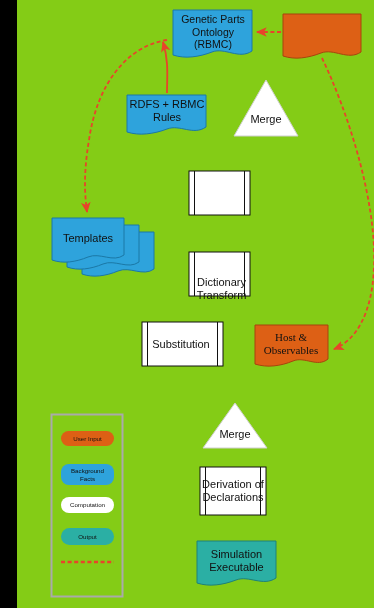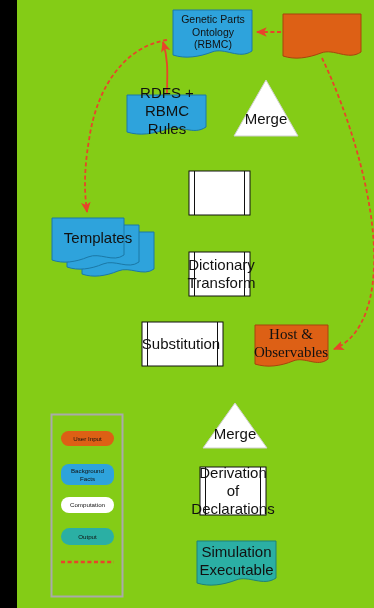--- a/index.html
+++ b/index.html
@@ -3,21 +3,21 @@
 <meta charset="utf-8">
 <style>
   html,body{margin:0;padding:0;background:#000;}
   body{width:374px;height:608px;overflow:hidden;
        font-family:"Liberation Sans","DejaVu Sans",sans-serif;}
   #stage{position:relative;width:374px;height:608px;background:#84cc16;margin-left:17px;}
   #stage svg{position:absolute;left:0;top:0;width:374px;height:608px;}
   .lbl{position:absolute;text-align:center;line-height:1.18;color:#111;
        pointer-events:none;white-space:pre-line;}
   .f10{font-size:10.5px;}
-  .f9{font-size:15px;}
+  .f9{font-size:11px;}
   .f6{font-size:6.2px;}
   .center{display:flex;align-items:center;justify-content:center;}
 </style>
 </head>
 <body>
 
 <div id="stage">
 
   <svg viewBox="0 0 374 608" xmlns="http://www.w3.org/2000/svg">
     <defs>
@@ -91,23 +91,23 @@
 Ontology
 (RBMC)</div>
 
 
   <div class="lbl f9 center" style="left:106px;top:97px;width:88px;height:28px;">RDFS + RBMC
 Rules</div>
 
   <div class="lbl f9 center" style="left:219px;top:112px;width:60px;height:14px;">Merge</div>
 
 
-  <div class="lbl f9 center" style="left:37px;top:231px;width:68px;height:14px;padding-left:10px;">Templates</div>
+  <div class="lbl f9 center" style="left:37px;top:231px;width:68px;height:14px;">Templates</div>
 
-  <div class="lbl f9 center" style="left:174px;top:260px;width:61px;height:28px;">Dictionary
+  <div class="lbl f9 center" style="left:174px;top:275px;width:61px;height:28px;">Dictionary
 Transform</div>
 
   <div class="lbl f9 center" style="left:127px;top:337px;width:74px;height:14px;">Substitution</div>
 
   <div class="lbl f9 center" style="left:236px;top:330px;width:76px;height:28px;font-family:Liberation Serif, serif;">Host &amp;
 Observables</div>
 
   <div class="lbl f9 center" style="left:188px;top:427px;width:60px;height:14px;">Merge</div>
 
   <div class="lbl f9 center" style="left:185px;top:477px;width:62px;height:28px;">Derivation of

